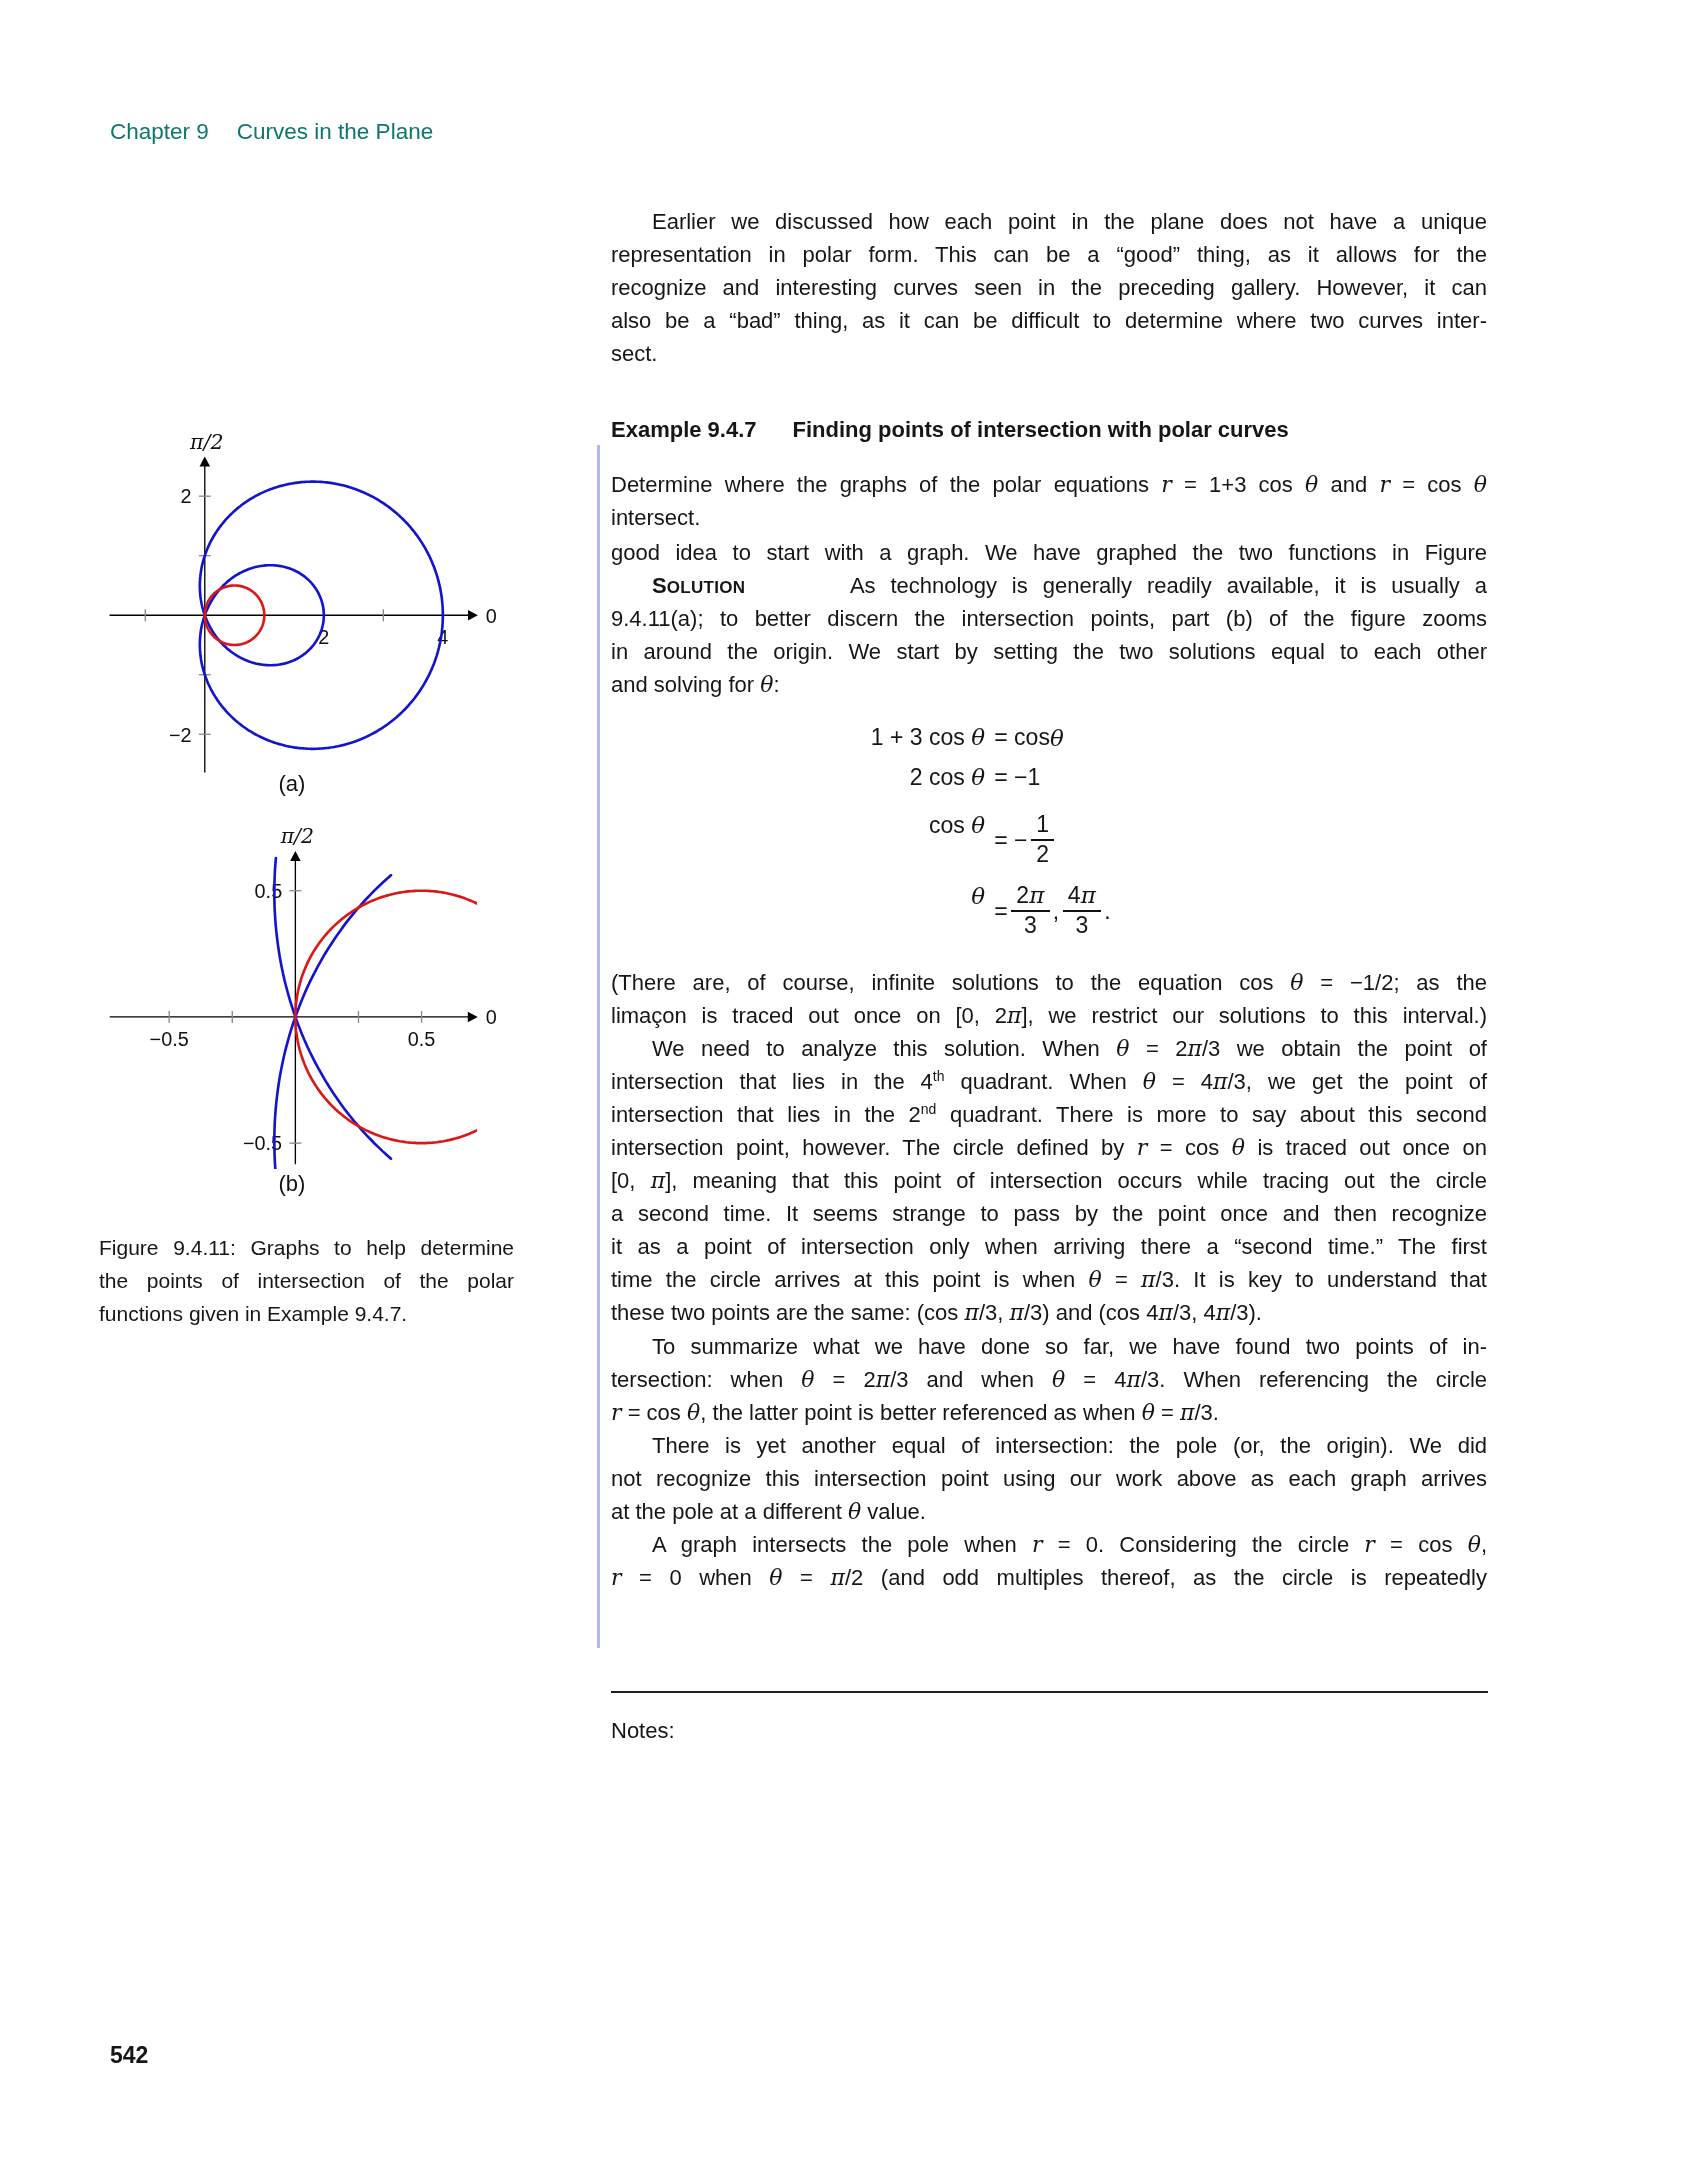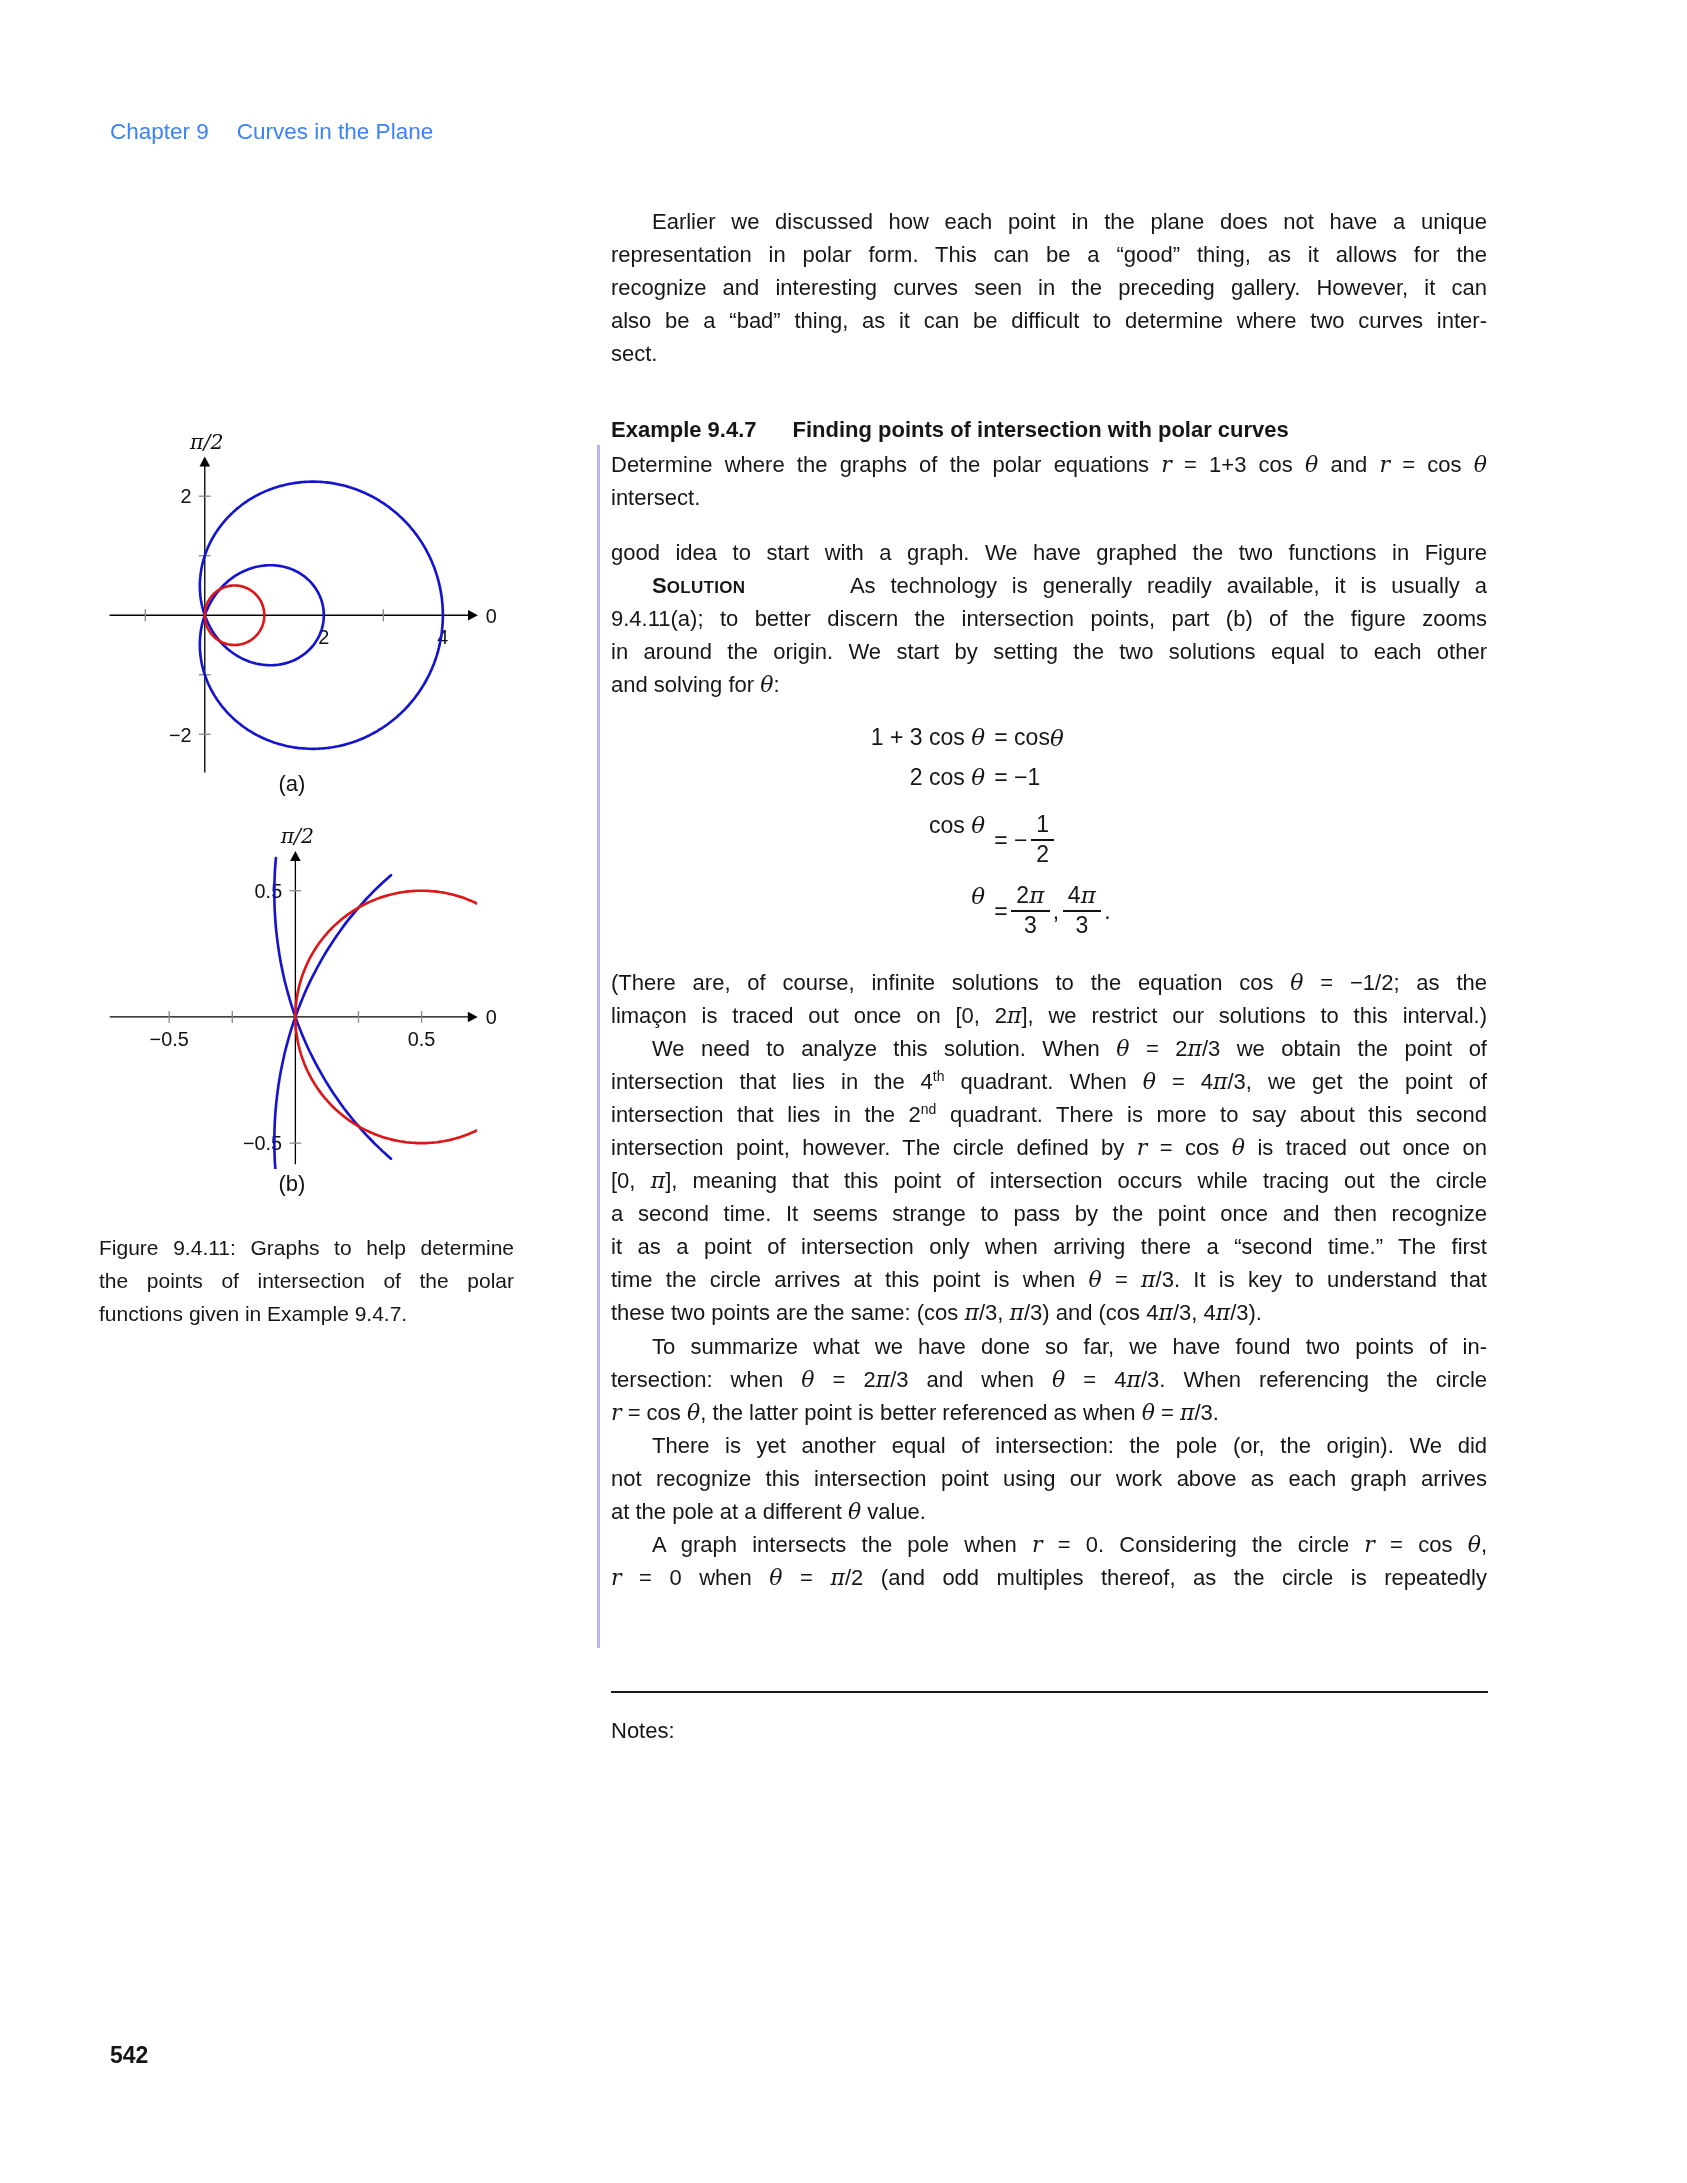--- a/index.html
+++ b/index.html
@@ -1,19 +1,19 @@
 <!DOCTYPE html>
 <html style="font-size:10.6px"><head>
 <meta charset="utf-8">
 <style>
   html,body{margin:0;padding:0;background:#e8e8e8;}
   .page{position:relative;width:1687px;height:2183px;background:#ffffff;overflow:hidden;
         font-family:"Liberation Sans",sans-serif;color:#161616;}
   .abs{position:absolute;}
-  .header{position:absolute;left:110px;top:119px;display:flex;gap:28px;font-size:22.5px;color:#3b82f6;}
+  .header{position:absolute;left:110px;top:119px;display:flex;gap:28px;font-size:22.5px;color:#0f766e;}
   .body-par{position:absolute;left:611px;width:876px;}
   .line{height:33px;line-height:33px;font-size:22px;white-space:normal;overflow:visible;}
   .jl{text-align:justify;text-align-last:justify;}
   i{font-family:"DejaVu Serif",serif;font-style:italic;}
   sup{font-size:14px;vertical-align:super;line-height:0;}
   .extitle{position:absolute;left:611px;top:413px;width:876px;height:33px;line-height:33px;
            display:flex;gap:36px;font-size:22px;font-weight:bold;}
   .sc{font-weight:600;}
   .sc2{font-size:17px;letter-spacing:0.3px;}
   .exrule{position:absolute;left:597px;top:445px;width:2.6px;height:1203px;background:#b5b7ef;}
@@ -116,21 +116,21 @@
       <div class="line">sect.</div>
     </div>
 
   <div class="extitle">
     <span>Example 9.4.7</span>
     <span>Finding points of intersection with polar curves</span>
   </div>
 
   <div class="exrule"></div>
 
-  <div class="body-par" style="top:448px">
+  <div class="body-par" style="top:468px">
       <div class="line jl">Determine where the graphs of the polar equations <i>r</i> = 1+3 cos <i>θ</i> and <i>r</i> = cos <i>θ</i></div>
       <div class="line">intersect.</div>
     </div>
 
   <div class="body-par" style="top:536px">
       <div class="line jl">good idea to start with a graph.  We have graphed the two functions in Figure</div>
       <div class="line jl" style="padding-left: 41px;"><span class="sc">S<span class="sc2">OLUTION</span></span>&nbsp;&nbsp;&nbsp;&nbsp;&nbsp;&nbsp;&nbsp;As technology is generally readily available, it is usually a</div>
       <div class="line jl">9.4.11(a); to better discern the intersection points, part (b) of the figure zooms</div>
       <div class="line jl">in around the origin.  We start by setting the two solutions equal to each other</div>
       <div class="line">and solving for <i>θ</i>:</div>

